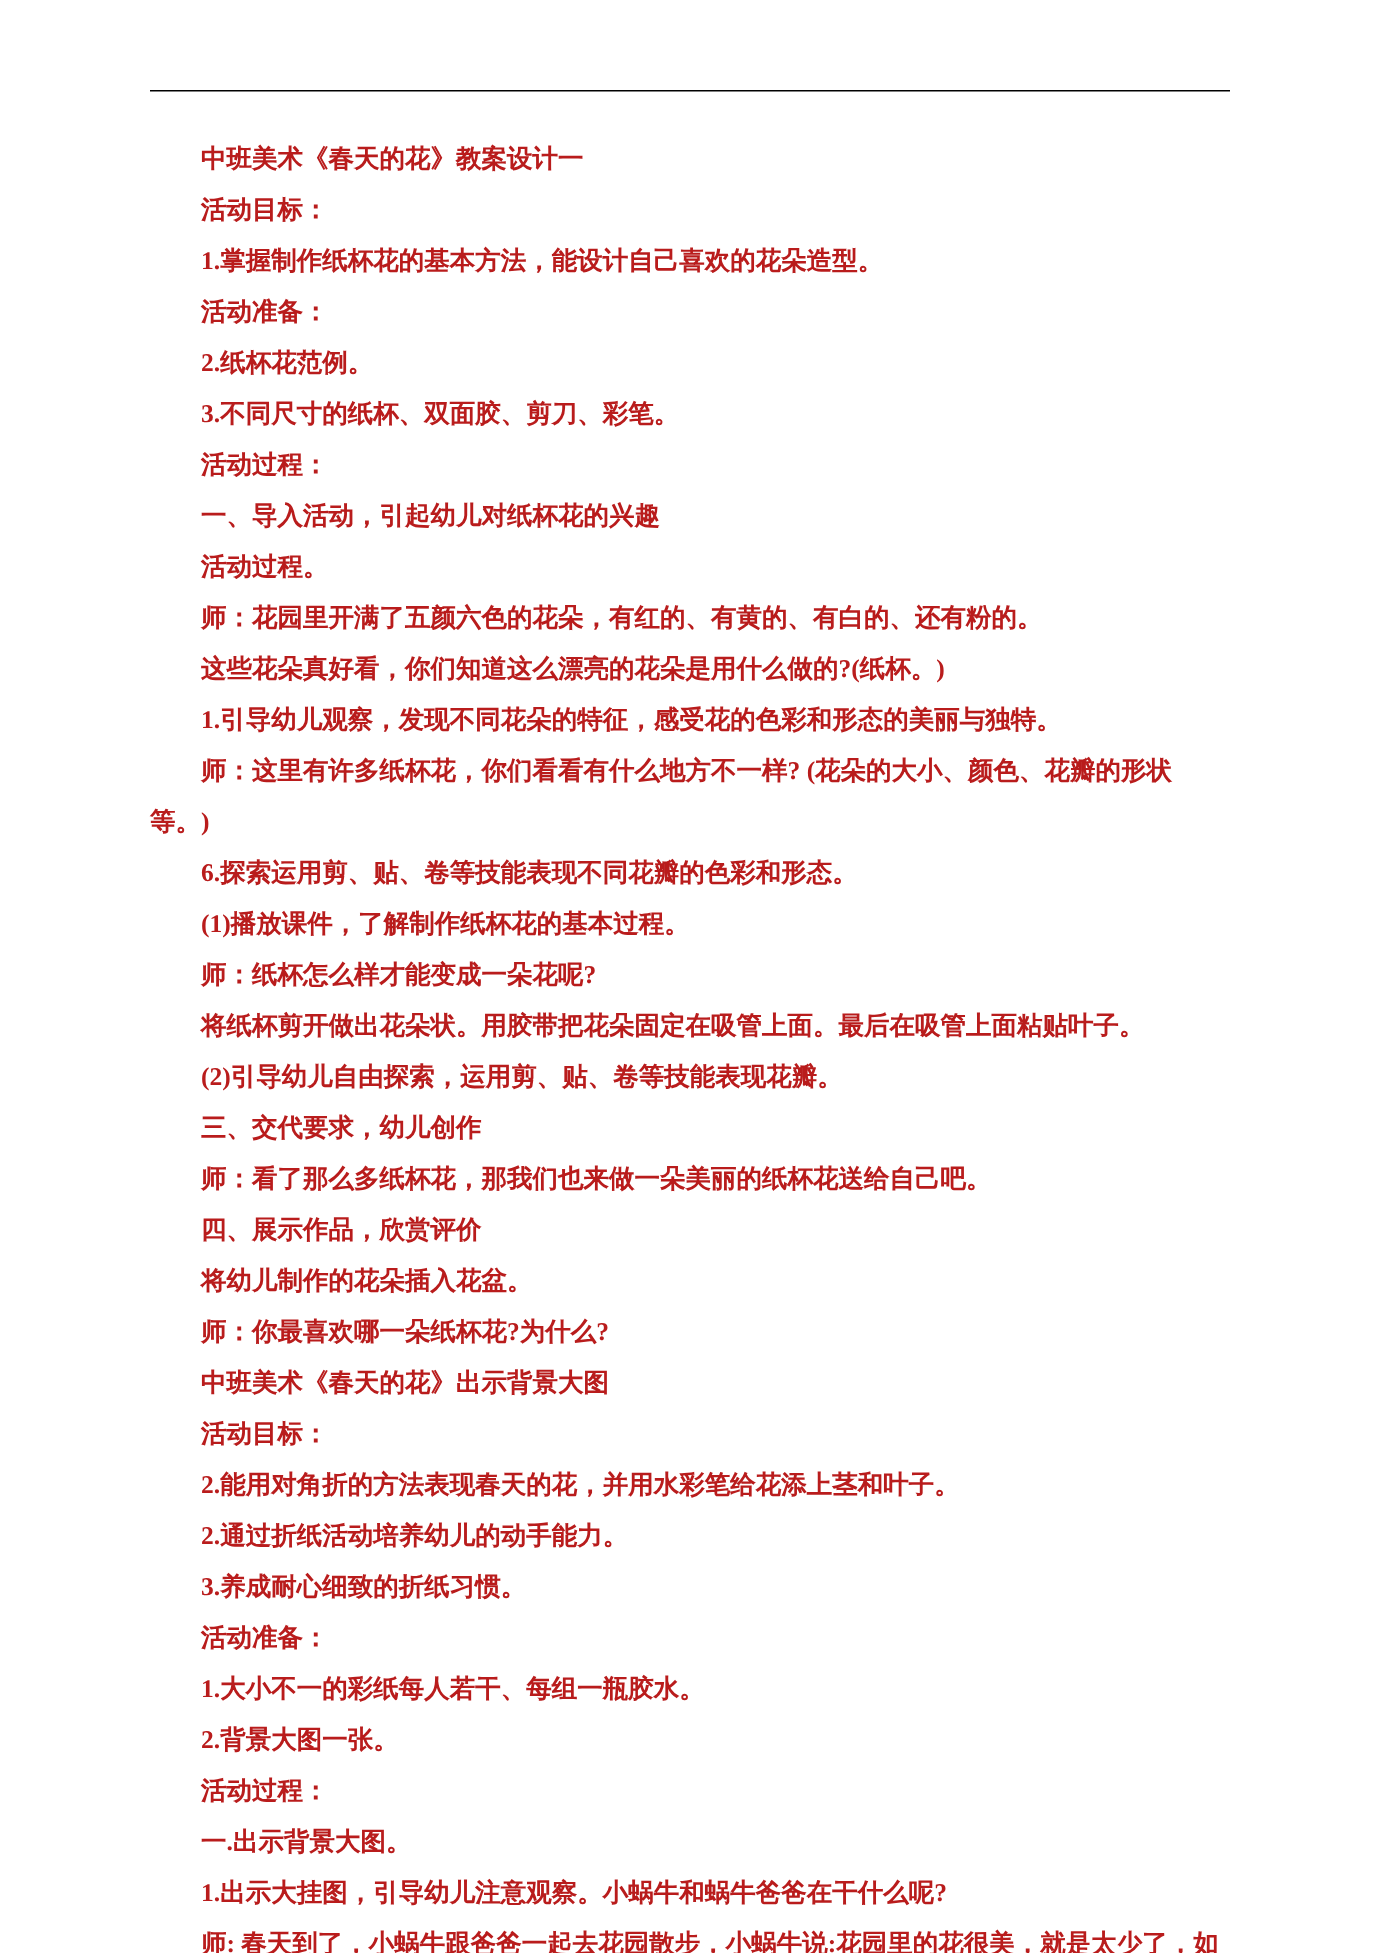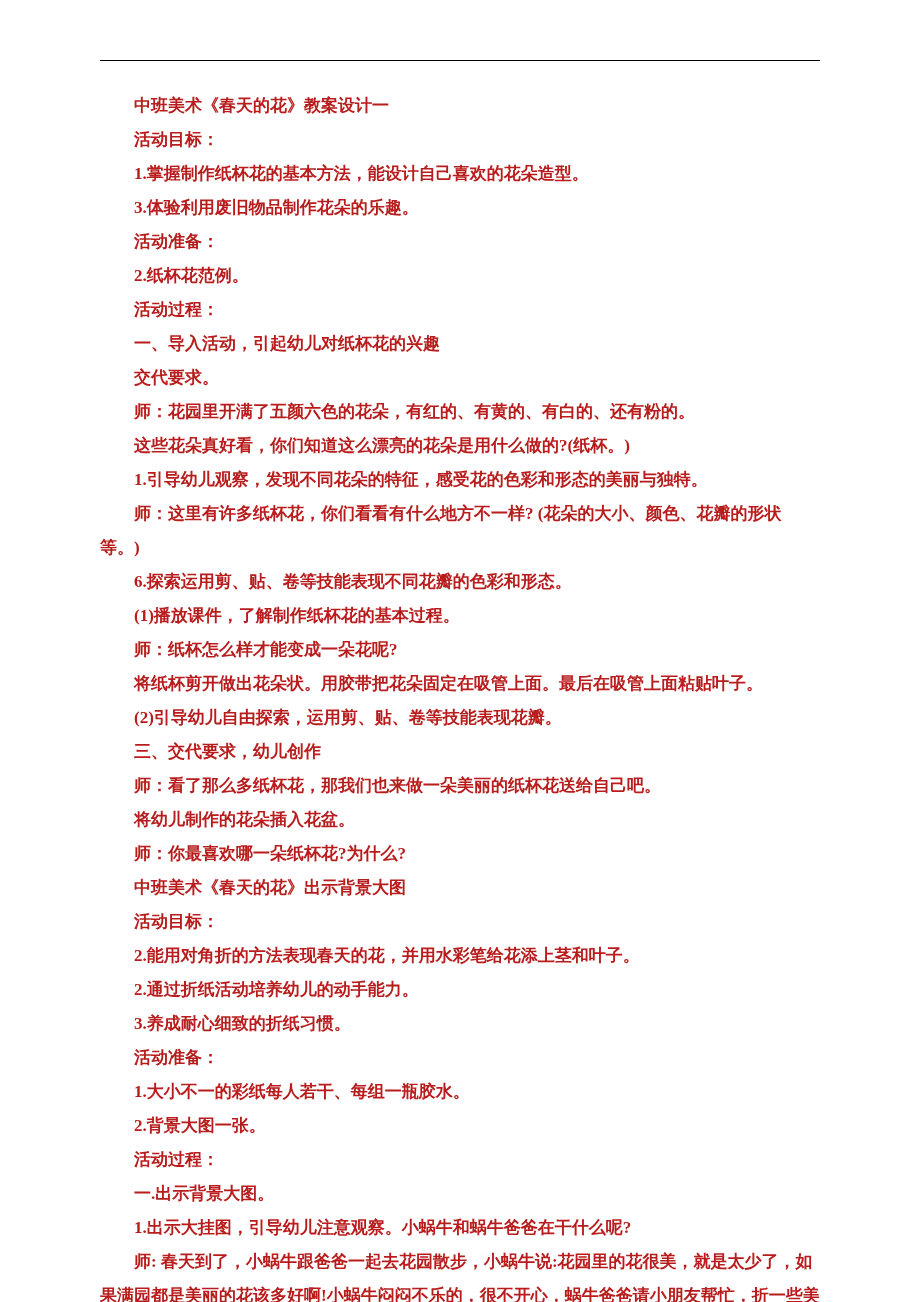--- a/index.html
+++ b/index.html
@@ -33,39 +33,40 @@
 </head>
 <body>
 
 <hr class="hr-line">
 
 <div class="content">
   <div id="block1">
       <p>中班美术《春天的花》教案设计一</p>
       <p>活动目标：</p>
       <p>1.掌握制作纸杯花的基本方法，能设计自己喜欢的花朵造型。</p>
-      <p>3.体验利用废旧物品制作花朵的乐趣。</p>
       <p>活动准备：</p>
       <p>2.纸杯花范例。</p>
+      <p>3.不同尺寸的纸杯、双面胶、剪刀、彩笔。</p>
       <p>活动过程：</p>
       <p>一、导入活动，引起幼儿对纸杯花的兴趣</p>
-      <p>交代要求。</p>
+      <p>活动过程。</p>
       <p>师：花园里开满了五颜六色的花朵，有红的、有黄的、有白的、还有粉的。</p>
       <p>这些花朵真好看，你们知道这么漂亮的花朵是用什么做的?(纸杯。)</p>
       <p>1.引导幼儿观察，发现不同花朵的特征，感受花的色彩和形态的美丽与独特。</p>
       <p>师：这里有许多纸杯花，你们看看有什么地方不一样? (花朵的大小、颜色、花瓣的形状等。)</p>
       <p>6.探索运用剪、贴、卷等技能表现不同花瓣的色彩和形态。</p>
       <p>(1)播放课件，了解制作纸杯花的基本过程。</p>
       <p>师：纸杯怎么样才能变成一朵花呢?</p>
       <p>将纸杯剪开做出花朵状。用胶带把花朵固定在吸管上面。最后在吸管上面粘贴叶子。</p>
       <p>(2)引导幼儿自由探索，运用剪、贴、卷等技能表现花瓣。</p>
     </div>
   <div id="block2">
       <p>三、交代要求，幼儿创作</p>
       <p>师：看了那么多纸杯花，那我们也来做一朵美丽的纸杯花送给自己吧。</p>
+      <p>四、展示作品，欣赏评价</p>
       <p>将幼儿制作的花朵插入花盆。</p>
       <p>师：你最喜欢哪一朵纸杯花?为什么?</p>
       <p>中班美术《春天的花》出示背景大图</p>
       <p>活动目标：</p>
       <p>2.能用对角折的方法表现春天的花，并用水彩笔给花添上茎和叶子。</p>
       <p>2.通过折纸活动培养幼儿的动手能力。</p>
       <p>3.养成耐心细致的折纸习惯。</p>
       <p>活动准备：</p>
       <p>1.大小不一的彩纸每人若干、每组一瓶胶水。</p>
       <p>2.背景大图一张。</p>

